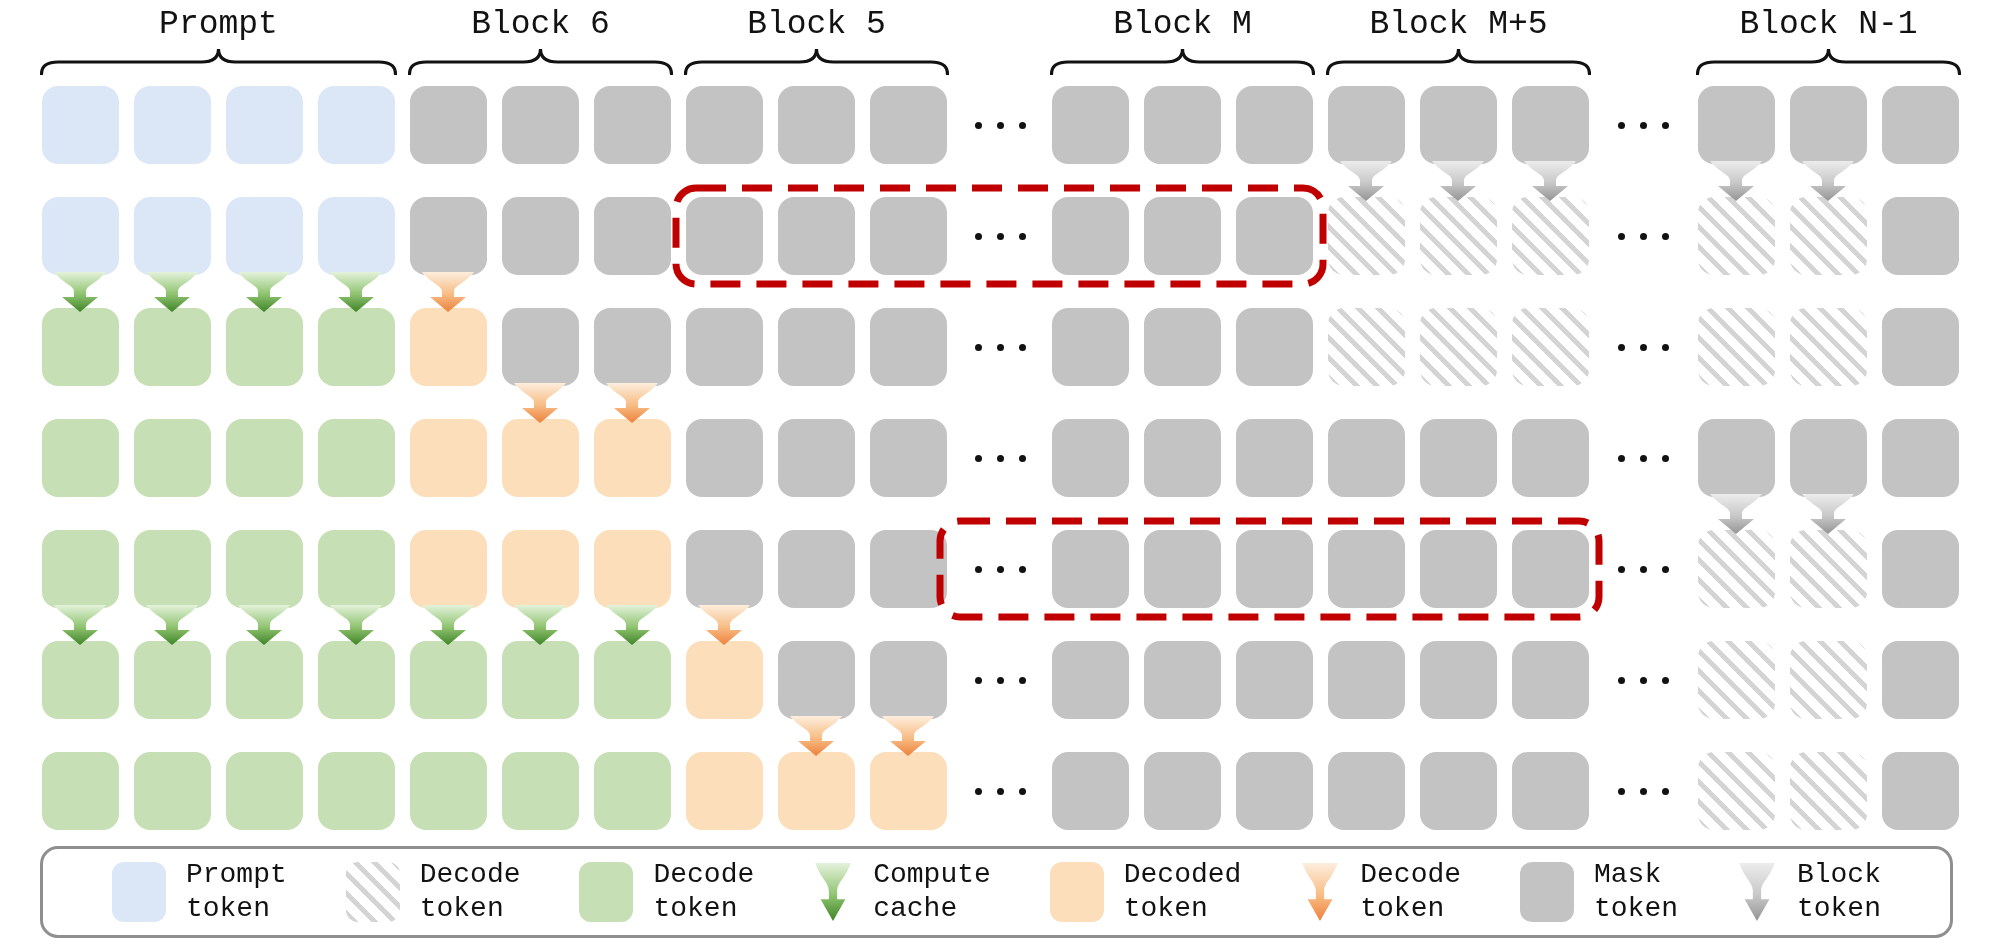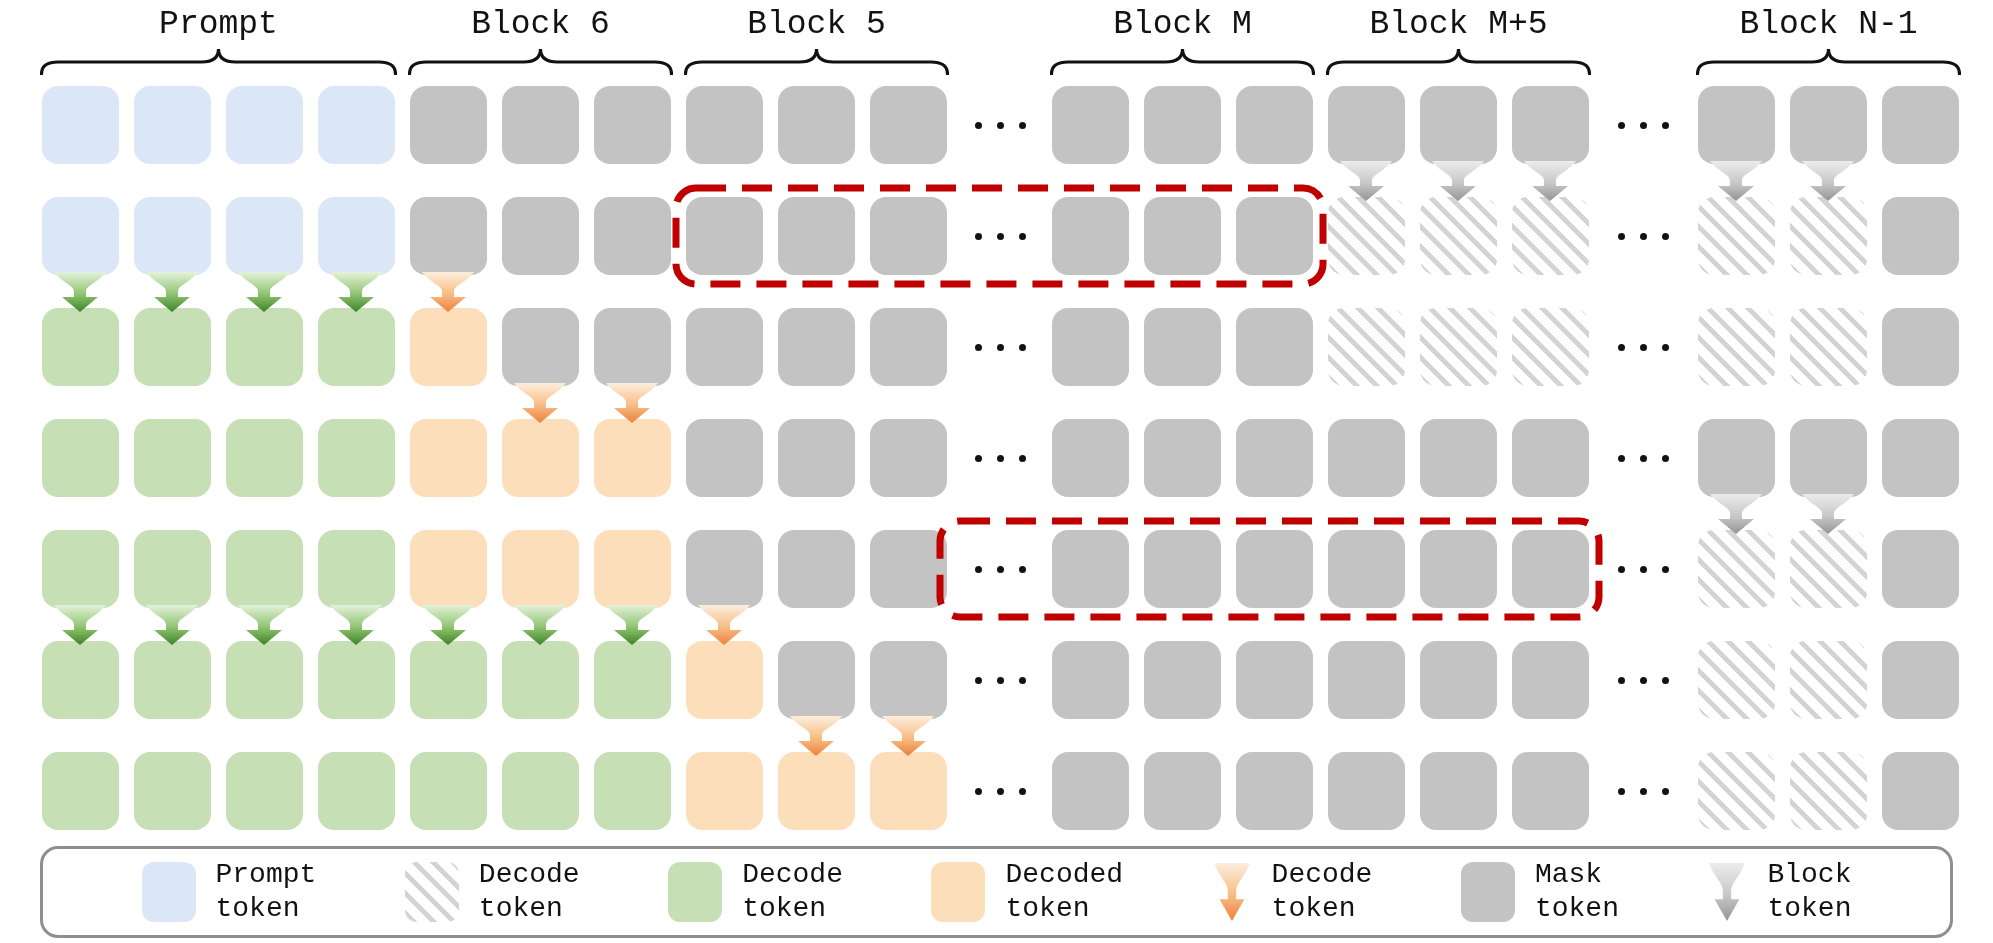--- a/index.html
+++ b/index.html
@@ -385,20 +385,29 @@
         </div>
       </div>
       <div class="legend-item">
         <div class="legend-swatch sw-cached"></div>
         <div class="legend-text">
           <div>Decode</div>
           <div>token</div>
         </div>
       </div>
       <div class="legend-item">
+        <svg viewBox="0 0 58 40" preserveAspectRatio="none" width="40" height="58">
+          <path d="M3,0 C13,12 22,13 23,19 L23,25 L11,25 L29,40 L47,25 L35,25 L35,19 C36,13 45,12 55,0 Z" fill="url(#grad-g)"></path>
+        </svg>
+        <div class="legend-text">
+          <div>Compute</div>
+          <div>cache</div>
+        </div>
+      </div>
+      <div class="legend-item">
         <div class="legend-swatch sw-decoded"></div>
         <div class="legend-text">
           <div>Decoded</div>
           <div>token</div>
         </div>
       </div>
       <div class="legend-item">
         <svg viewBox="0 0 58 40" preserveAspectRatio="none" width="40" height="58">
           <path d="M3,0 C13,12 22,13 23,19 L23,25 L11,25 L29,40 L47,25 L35,25 L35,19 C36,13 45,12 55,0 Z" fill="url(#grad-o)"></path>
         </svg>

